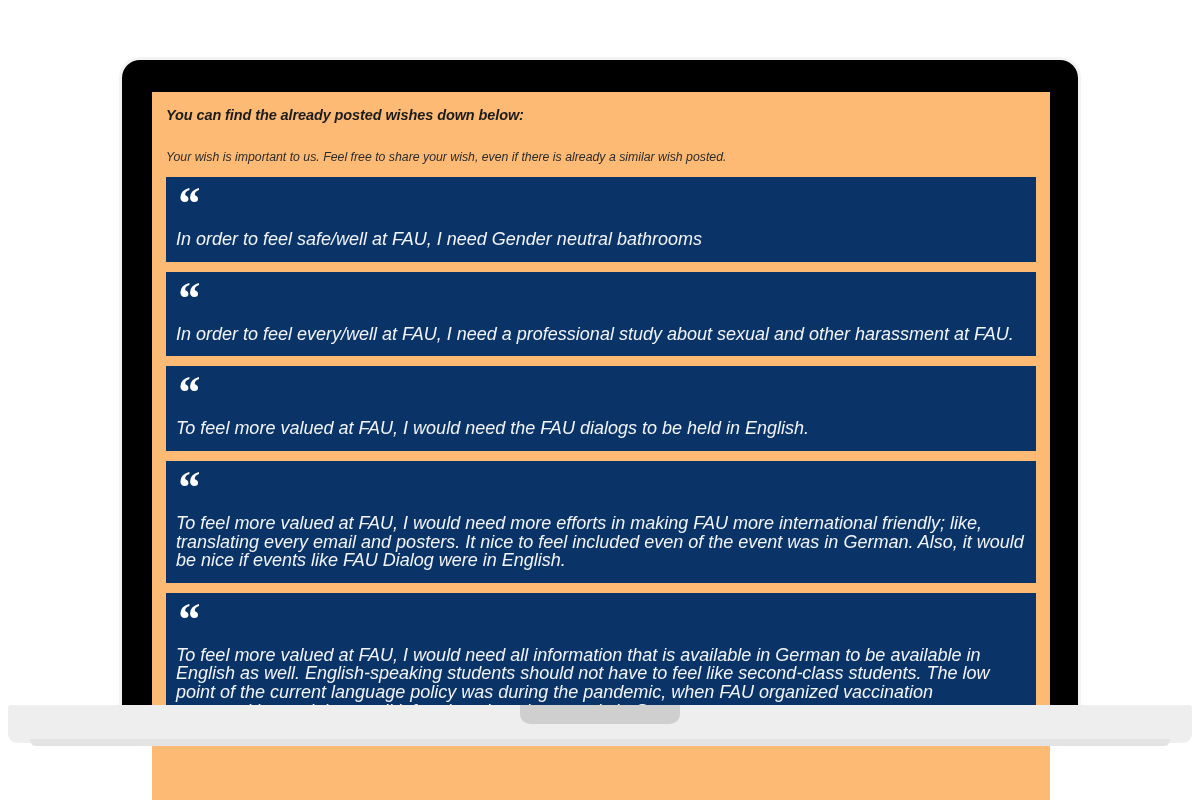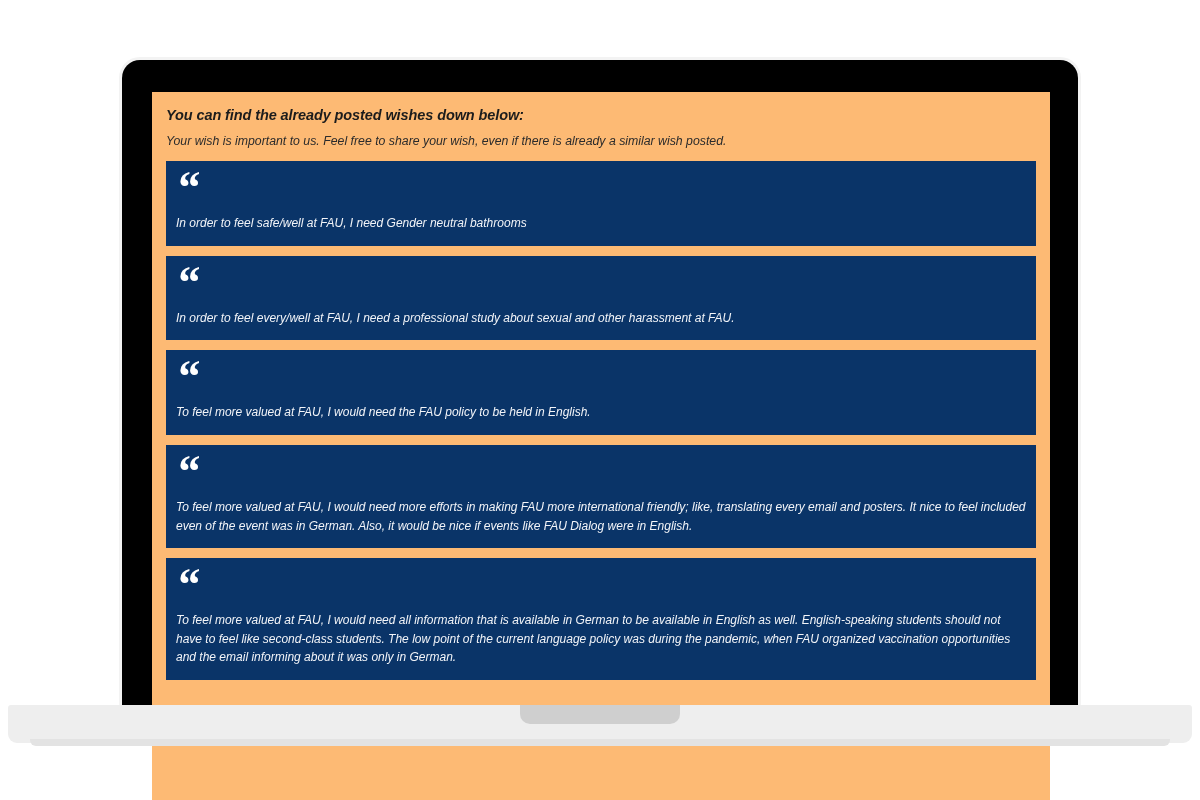--- a/index.html
+++ b/index.html
@@ -65,21 +65,21 @@
   #page-title {
     font-size:14.5px;
     font-weight:bold;
     color:#1c1c1c;
     line-height:1.35;
     letter-spacing:-0.1px;
   }
   #page-subtitle {
     font-size:12.3px;
     color:#2b2b2b;
-    margin-top:7px;
+    margin-top:23px;
     line-height:1.35;
   }
 
   #wishes-list { margin-top:12px; }
 
   .wish-card {
     background:#0a3468;
     margin-bottom:10px;
     padding:14px 10px 13px 10px;
   }
@@ -89,21 +89,21 @@
     font-family:"Liberation Serif", serif;
     font-size:47px;
     font-weight:bold;
     line-height:0.52;
     height:25px;
     letter-spacing:-1px;
     user-select:none;
   }
   .wish-text {
     margin-top:14px;
-    font-size:12px;
+    font-size:18px;
     line-height:18.6px;
     color:#f2f4f8;
   }
 </style>
 </head>
 <body>
 
 <div id="laptop-mockup">
 
   <div id="laptop-screen-bezel"></div>
@@ -122,21 +122,21 @@
           <div class="wish-text">In order to feel safe/well at FAU, I need Gender neutral bathrooms</div>
         </div>
 
         <div class="wish-card">
           <span class="wish-quote-icon">“</span>
           <div class="wish-text">In order to feel every/well at FAU, I need a professional study about sexual and other harassment at FAU.</div>
         </div>
 
         <div class="wish-card">
           <span class="wish-quote-icon">“</span>
-          <div class="wish-text">To feel more valued at FAU, I would need the FAU policy to be held in English.</div>
+          <div class="wish-text">To feel more valued at FAU, I would need the FAU dialogs to be held in English.</div>
         </div>
 
         <div class="wish-card">
           <span class="wish-quote-icon">“</span>
           <div class="wish-text">To feel more valued at FAU, I would need more efforts in making FAU more international friendly; like, translating every email and posters. It nice to feel included even of the event was in German. Also, it would be nice if events like FAU Dialog were in English.</div>
         </div>
 
         <div class="wish-card">
           <span class="wish-quote-icon">“</span>
           <div class="wish-text">To feel more valued at FAU, I would need all information that is available in German to be available in English as well. English-speaking students should not have to feel like second-class students. The low point of the current language policy was during the pandemic, when FAU organized vaccination opportunities and the email informing about it was only in German.</div>

